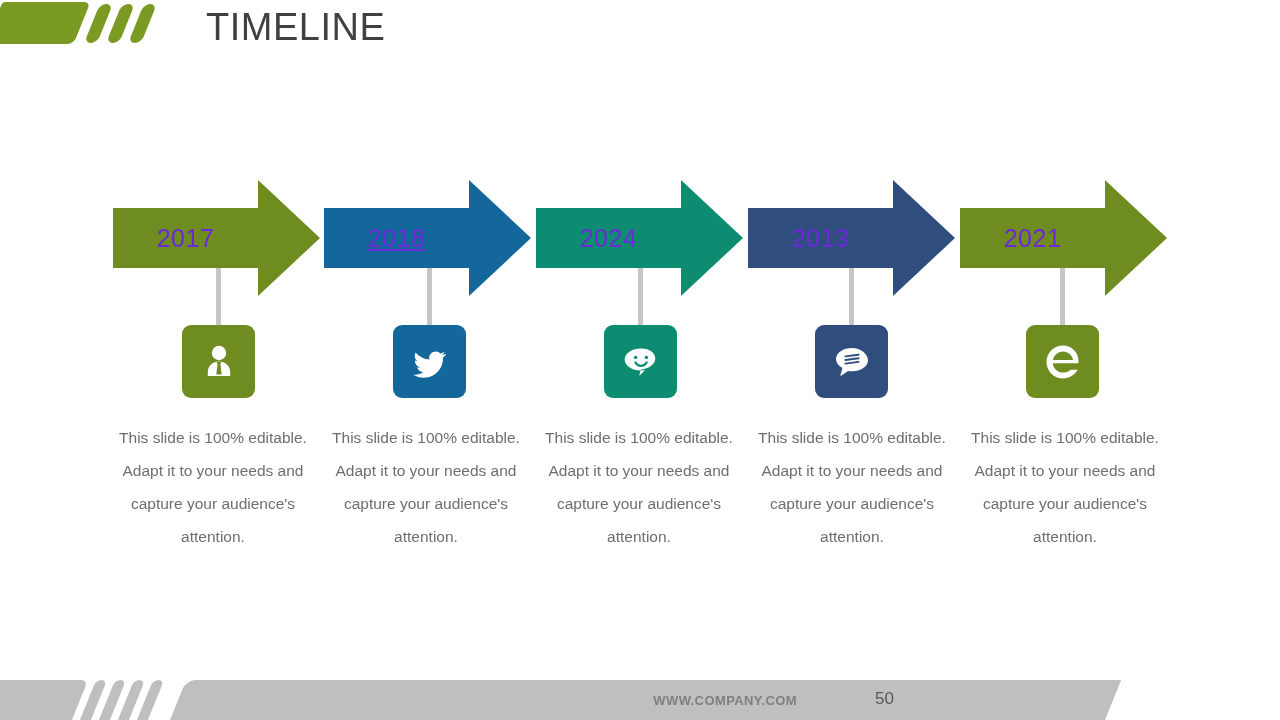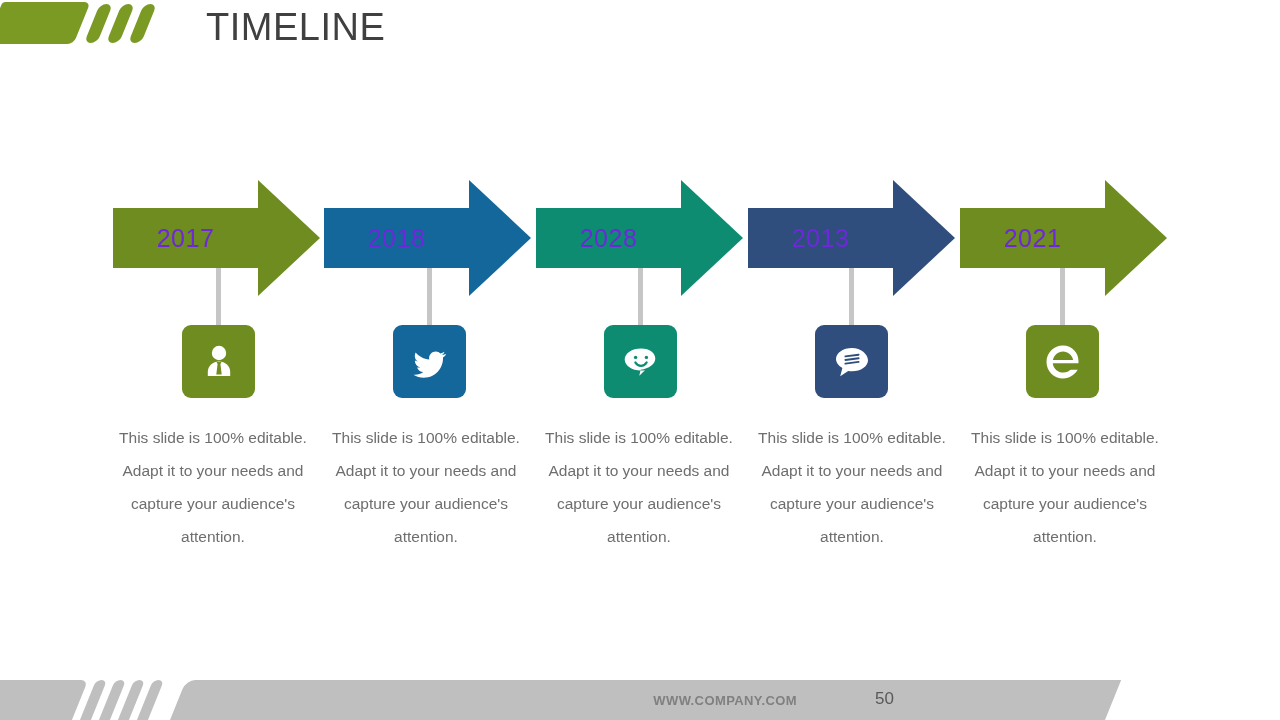--- a/index.html
+++ b/index.html
@@ -173,37 +173,37 @@
     </svg>
           </span>
         </div>
         <div class="desc" style="left: 107px;">This slide is 100% editable. Adapt it to your needs and capture your audience's attention.</div>
       </div>
       <div class="step">
         <div class="arrow" style="--c: #14679B; left: 324px; width: 145px;">
           <div class="arrow-body" style="width: 145px;"></div>
           <div class="arrow-head" style="left: 145px;"></div>
         </div>
-        <div class="year" style="left: 324px; width: 145px;">2018</div>
+        <div class="year" style="left: 324px; width: 145px; text-decoration: underline;">2018</div>
         <div class="connector" style="left: 427px;"></div>
         <div class="icon-tile" style="left: 393px; background: rgb(20, 103, 155);">
           <span>
             <svg width="42" height="40" viewBox="0 0 42 40">
       <path d="M36.3 12.2c-1.1.5-2.3.8-3.5 1 1.3-.8 2.2-2 2.7-3.4-1.2.7-2.6 1.3-4 1.6C30.3 10.2 28.6 9.4 26.7 9.4c-3.6 0-6.6 2.9-6.6 6.6 0 .5.1 1 .2 1.5-5.5-.3-10.3-2.9-13.6-6.9-.6 1-.9 2.1-.9 3.3 0 2.3 1.2 4.3 2.9 5.5-1-.1-2-.3-2.8-.8v.1c0 3.2 2.3 5.9 5.3 6.5-.6.2-1.2.3-1.8.3-.4 0-.9 0-1.3-.1.8 2.6 3.3 4.5 6.2 4.6-2.3 1.8-5.1 2.8-8.2 2.8-.5 0-1.1 0-1.6-.1 3 1.9 6.5 3 10.3 3 12.4 0 19.2-10.3 19.2-19.2v-.9c1.3-.9 2.4-2.1 3.3-3.4z" fill="#fff"></path>
     </svg>
           </span>
         </div>
         <div class="desc" style="left: 320px;">This slide is 100% editable. Adapt it to your needs and capture your audience's attention.</div>
       </div>
       <div class="step">
         <div class="arrow" style="--c: #0E8C71; left: 536px; width: 145px;">
           <div class="arrow-body" style="width: 145px;"></div>
           <div class="arrow-head" style="left: 145px;"></div>
         </div>
-        <div class="year" style="left: 536px; width: 145px;">2028</div>
+        <div class="year" style="left: 536px; width: 145px;">2024</div>
         <div class="connector" style="left: 638px;"></div>
         <div class="icon-tile" style="left: 604px; background: rgb(14, 140, 113);">
           <span>
             <svg width="42" height="38" viewBox="0 0 42 38">
       <path d="M21 5.5c-9 0-16.3 4.9-16.3 11s7.3 11 16.3 11c1.4 0 2.7-.1 4-.3l-5.7 5.6 1.3-6.1c8.3-1 14.7-5.6 14.7-11.2C35.3 10.4 30 5.5 21 5.5z" fill="#fff"></path>
       <circle cx="15.6" cy="14.4" r="1.7" fill="#0E8C71"></circle>
       <circle cx="26.4" cy="14.4" r="1.7" fill="#0E8C71"></circle>
       <path d="M15.3 19.4c1.4 2.3 3.4 3.5 5.7 3.5s4.3-1.2 5.7-3.5" stroke="#0E8C71" stroke-width="2.1" fill="none" stroke-linecap="round"></path>
     </svg>
           </span>

